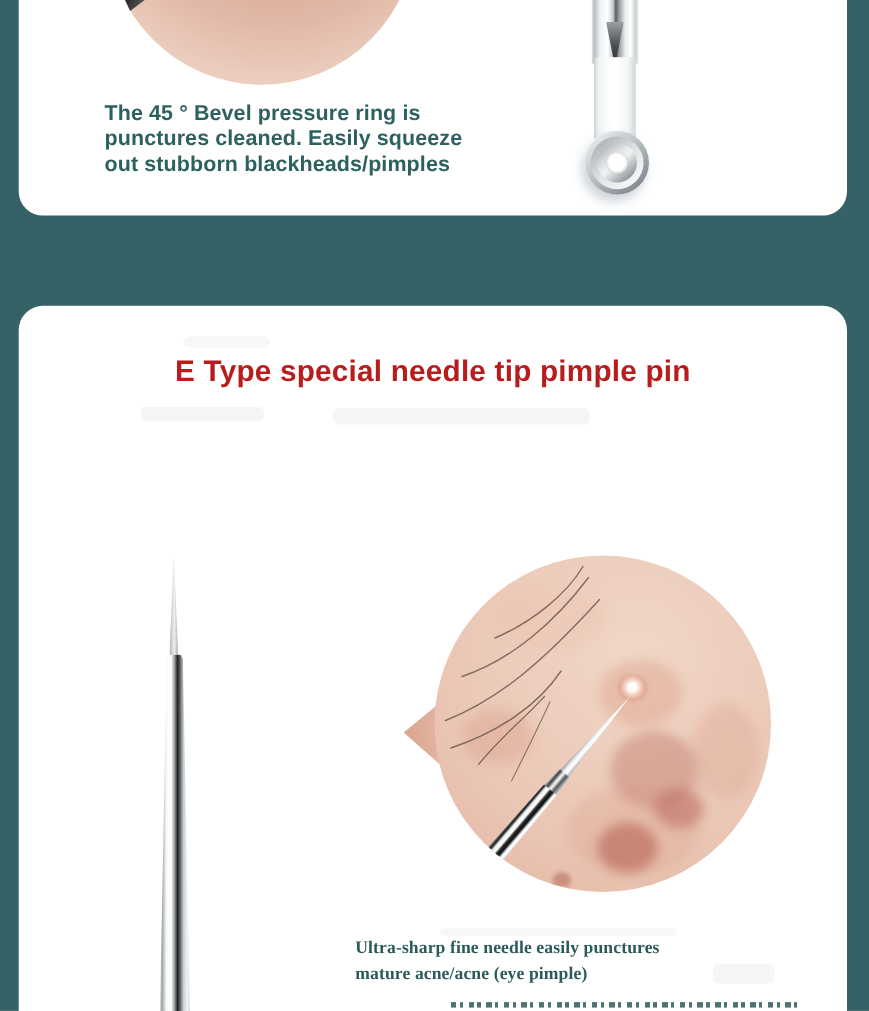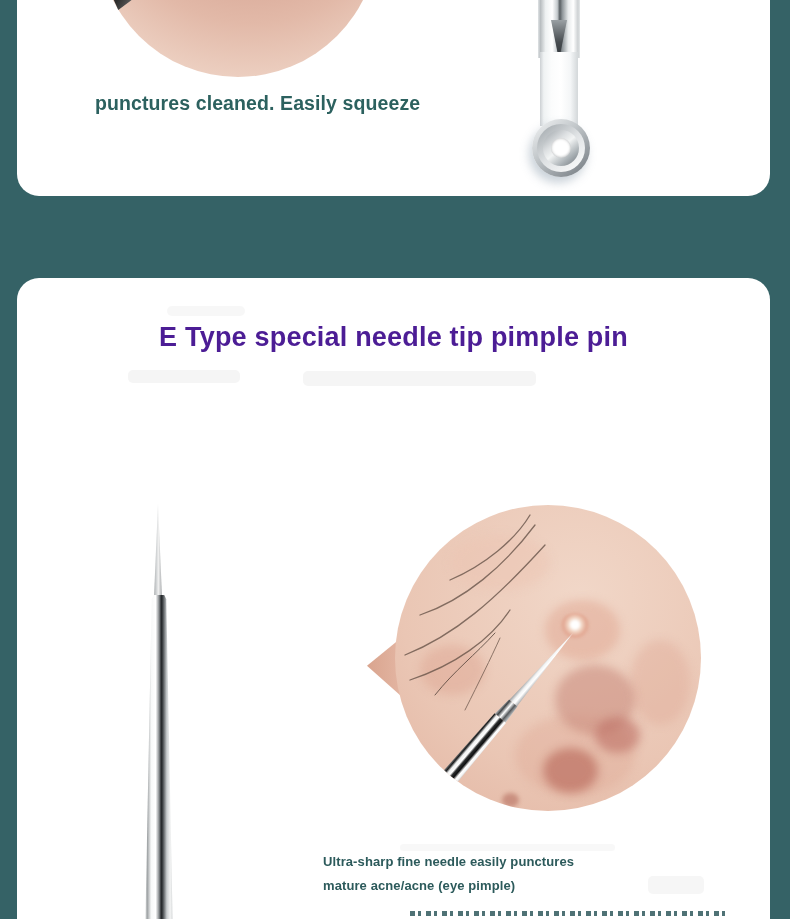--- a/index.html
+++ b/index.html
@@ -104,57 +104,59 @@
   .b10 { left:120px; top:210px; width:120px; height:80px; background:#d89884; opacity:0.25; }
   .whitehead {
     position:absolute; left:165px; top:108px; width:30px; height:26px; border-radius:50%;
     background:radial-gradient(circle at 50% 45%, #ffffff 0 18%, #f3d9c8 32%, #e2a893 55%, rgba(226,168,147,0) 75%);
     filter:blur(0.8px);
   }
   .photo-svg { position:absolute; left:0; top:0; }
 
   .caption-bottom {
     position:absolute; left:306px; top:572px; width:430px;
-    font-size:13px; font-weight:bold; line-height:24px;
-    color:#2c5a5b; letter-spacing:0.1px;
+    font-size:16px; font-weight:bold; line-height:24px;
+    color:#2c5a5b; letter-spacing:0.1px;font-family:Liberation Serif, serif;
   }
   .cutoff-strip {
     position:absolute; left:393px; top:633px; width:315px; height:5px;
     background:repeating-linear-gradient(90deg,#30595d 0 5px, rgba(48,89,93,0) 5px 8px, #30595d 8px 11px, rgba(48,89,93,0) 11px 16px);
     opacity:0.85;
   }
 </style>
 </head>
 <body>
 
 <div class="canvas" style="background: rgb(53, 98, 102);">
 
   <div class="card" id="card-top">
     <div class="skin-circle-top"></div>
     <div class="dark-tip"></div>
 
     <div class="caption-top" style="color: rgb(44, 97, 95);">
+      <div>The 45 ° Bevel pressure ring is</div>
       <div>punctures cleaned. Easily squeeze</div>
+      <div>out stubborn blackheads/pimples</div>
     </div>
 
     <div>
       <div class="tool-shaft-top"></div>
       <div class="tool-bevel-notch"></div>
       <div class="tool-blade"></div>
       <div class="ring-outer">
         <div class="ring-mid"></div>
         <div class="ring-cone"></div>
         <div class="ring-hole"></div>
       </div>
     </div>
   </div>
 
   <div class="card" id="card-bottom">
     <div class="smudge s1"></div>
-    <div class="title" style="color: #4c1d95;">E Type special needle tip pimple pin</div>
+    <div class="title" style="color: #b91c1c;">E Type special needle tip pimple pin</div>
     <div class="smudge s2"></div>
     <div class="smudge s3"></div>
 
     <div>
       <div class="needle-fine-tip"></div>
       <div class="needle-shaft"></div>
     </div>
 
     <div class="photo-tail"></div>
     <div class="photo-circle">

